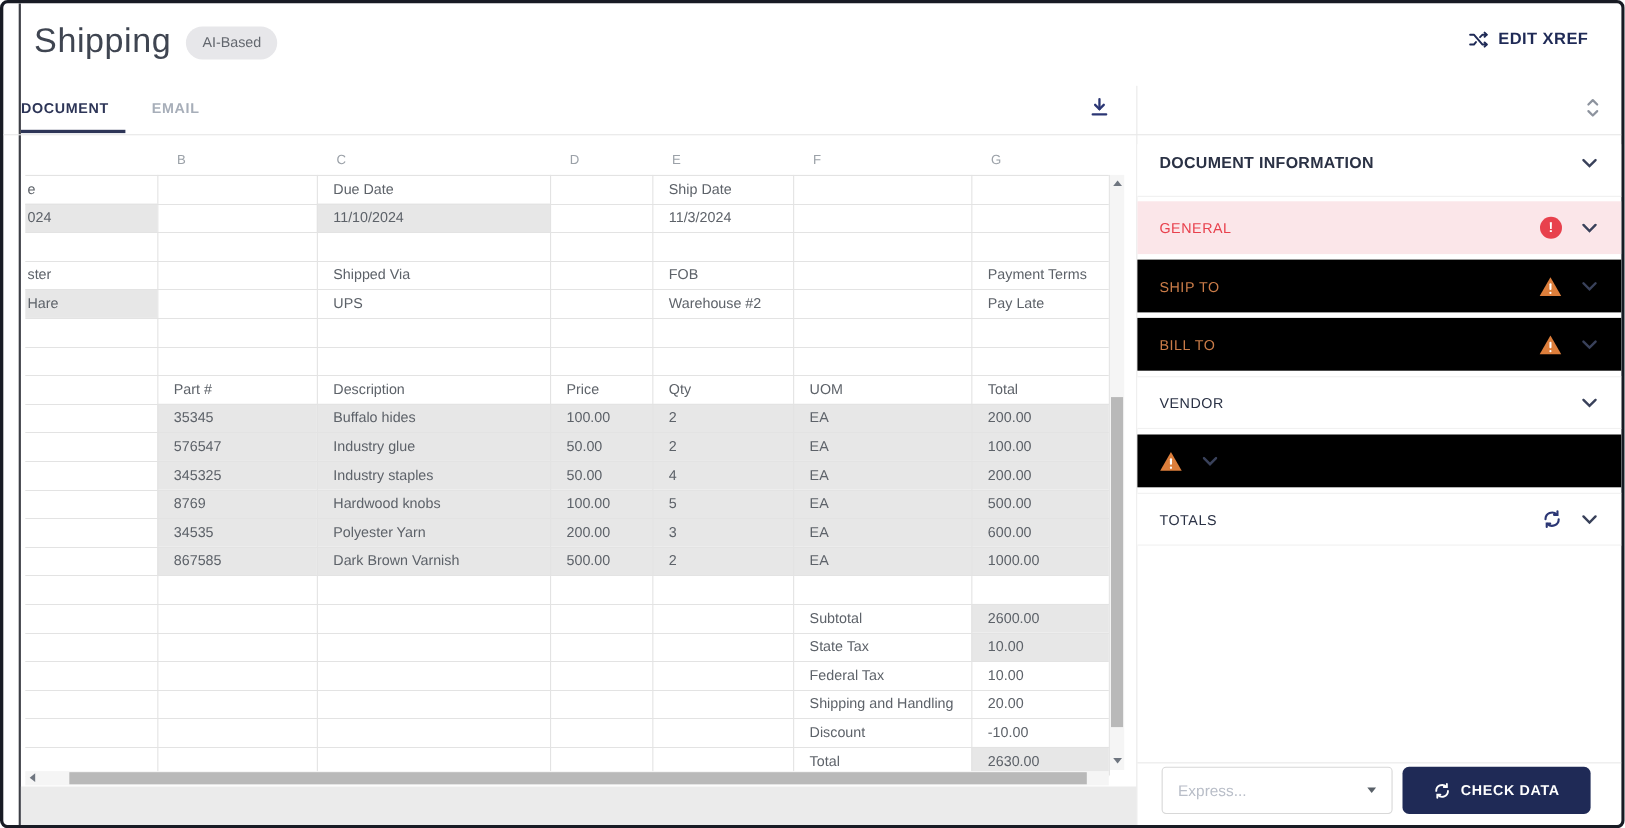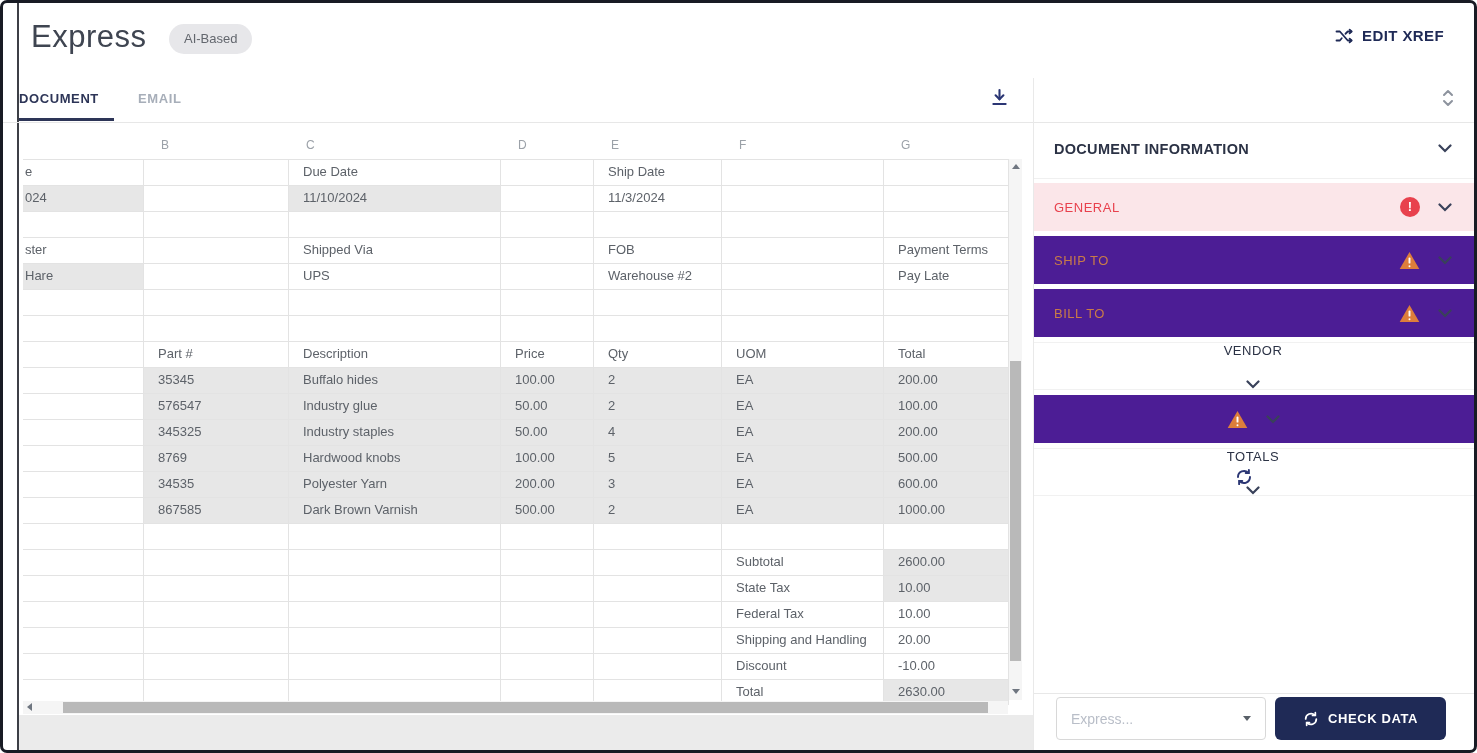--- a/index.html
+++ b/index.html
@@ -40,37 +40,37 @@
   
   #vdivider{left:1030px;top:75px;width:1px;height:673px;background:#e9e9e9;}
   #unfold{left:1437px;top:85px;background:none;border:none;cursor:pointer;padding:0;}
   #panelhead{left:1031px;top:128px;width:440px;height:48px;background:#fff;border-bottom:1px solid #f0f0f0;display:flex;align-items:center;padding:0 22px 12px 20px;box-sizing:border-box;cursor:pointer;}
   #panelhead .lbl{flex:1;font-size:14.5px;font-weight:700;letter-spacing:.3px;color:#2b3245;}
   #sections{left:1031px;top:180px;width:440px;display:flex;flex-direction:column;gap:5px;}
   .sec{height:48px;display:flex;align-items:center;padding:0 22px 0 20px;box-sizing:border-box;cursor:pointer;}
   .sec .lbl{flex:1;font-size:13px;font-weight:400;letter-spacing:.5px;}
   .sec .ico{margin-right:18px;display:flex;align-items:center;}
   .sec-error{background:#fbe6e9;}.sec-error .lbl{color:#e8414d;}
-  .sec-warn{background:#4c1d95;justify-content:center;}.sec-warn .lbl{color:#c97b48;}
-  .sec-plain{background:#fff;border-top:1px solid #f1f1f1;border-bottom:1px solid #f1f1f1;flex-direction:column;}.sec-plain .lbl{color:#2b3245;}
+  .sec-warn{background:#000000;}.sec-warn .lbl{color:#c97b48;}
+  .sec-plain{background:#fff;border-top:1px solid #f1f1f1;border-bottom:1px solid #f1f1f1;}.sec-plain .lbl{color:#2b3245;}
   .errbadge{width:20px;height:20px;border-radius:50%;background:#e8414d;color:#fff;font-weight:700;font-size:13px;text-align:center;line-height:20px;}
   
   #footline{left:1031px;top:690px;width:440px;height:1px;background:#e8e8e8;}
   #select{left:1053px;top:694px;width:210px;height:43px;border:1px solid #d8d8d8;border-radius:4px;background:#fff;box-sizing:border-box;display:flex;align-items:center;padding:0 14px;cursor:pointer;}
   #select .ph{flex:1;font-size:14px;color:#b9bec8;}
   .caret{width:0;height:0;border-left:4.5px solid transparent;border-right:4.5px solid transparent;border-top:5px solid #596068;}
   #checkdata{left:1272px;top:694px;width:171px;height:43px;background:#1f2a56;border:none;border-radius:6px;color:#fff;font-family:inherit;font-size:13px;font-weight:700;letter-spacing:.6px;display:flex;align-items:center;justify-content:center;gap:9px;cursor:pointer;}
 </style>
 </head>
 <body>
 
 <div id="frame">
   <div id="leftedge" class="abs"></div>
 
-  <div id="app-title" class="abs">Express</div>
+  <div id="app-title" class="abs">Shipping</div>
   <div id="ai-badge" class="abs">AI-Based</div>
   <button id="xref" class="abs">
     <span style="display:flex;">
       <svg width="18" height="16" viewBox="0 0 24 20" fill="none" stroke="#1f2a56" stroke-width="2.4" stroke-linecap="round" stroke-linejoin="round">
           <path d="M2 4h4.5L17 16h5"></path>
           <path d="M19.5 13.5 22 16l-2.5 2.5"></path>
           <path d="M2 16h4.5L9 13"></path>
           <path d="M14 7l3-3h5"></path>
           <path d="M19.5 1.5 22 4l-2.5 2.5"></path>
         </svg>

